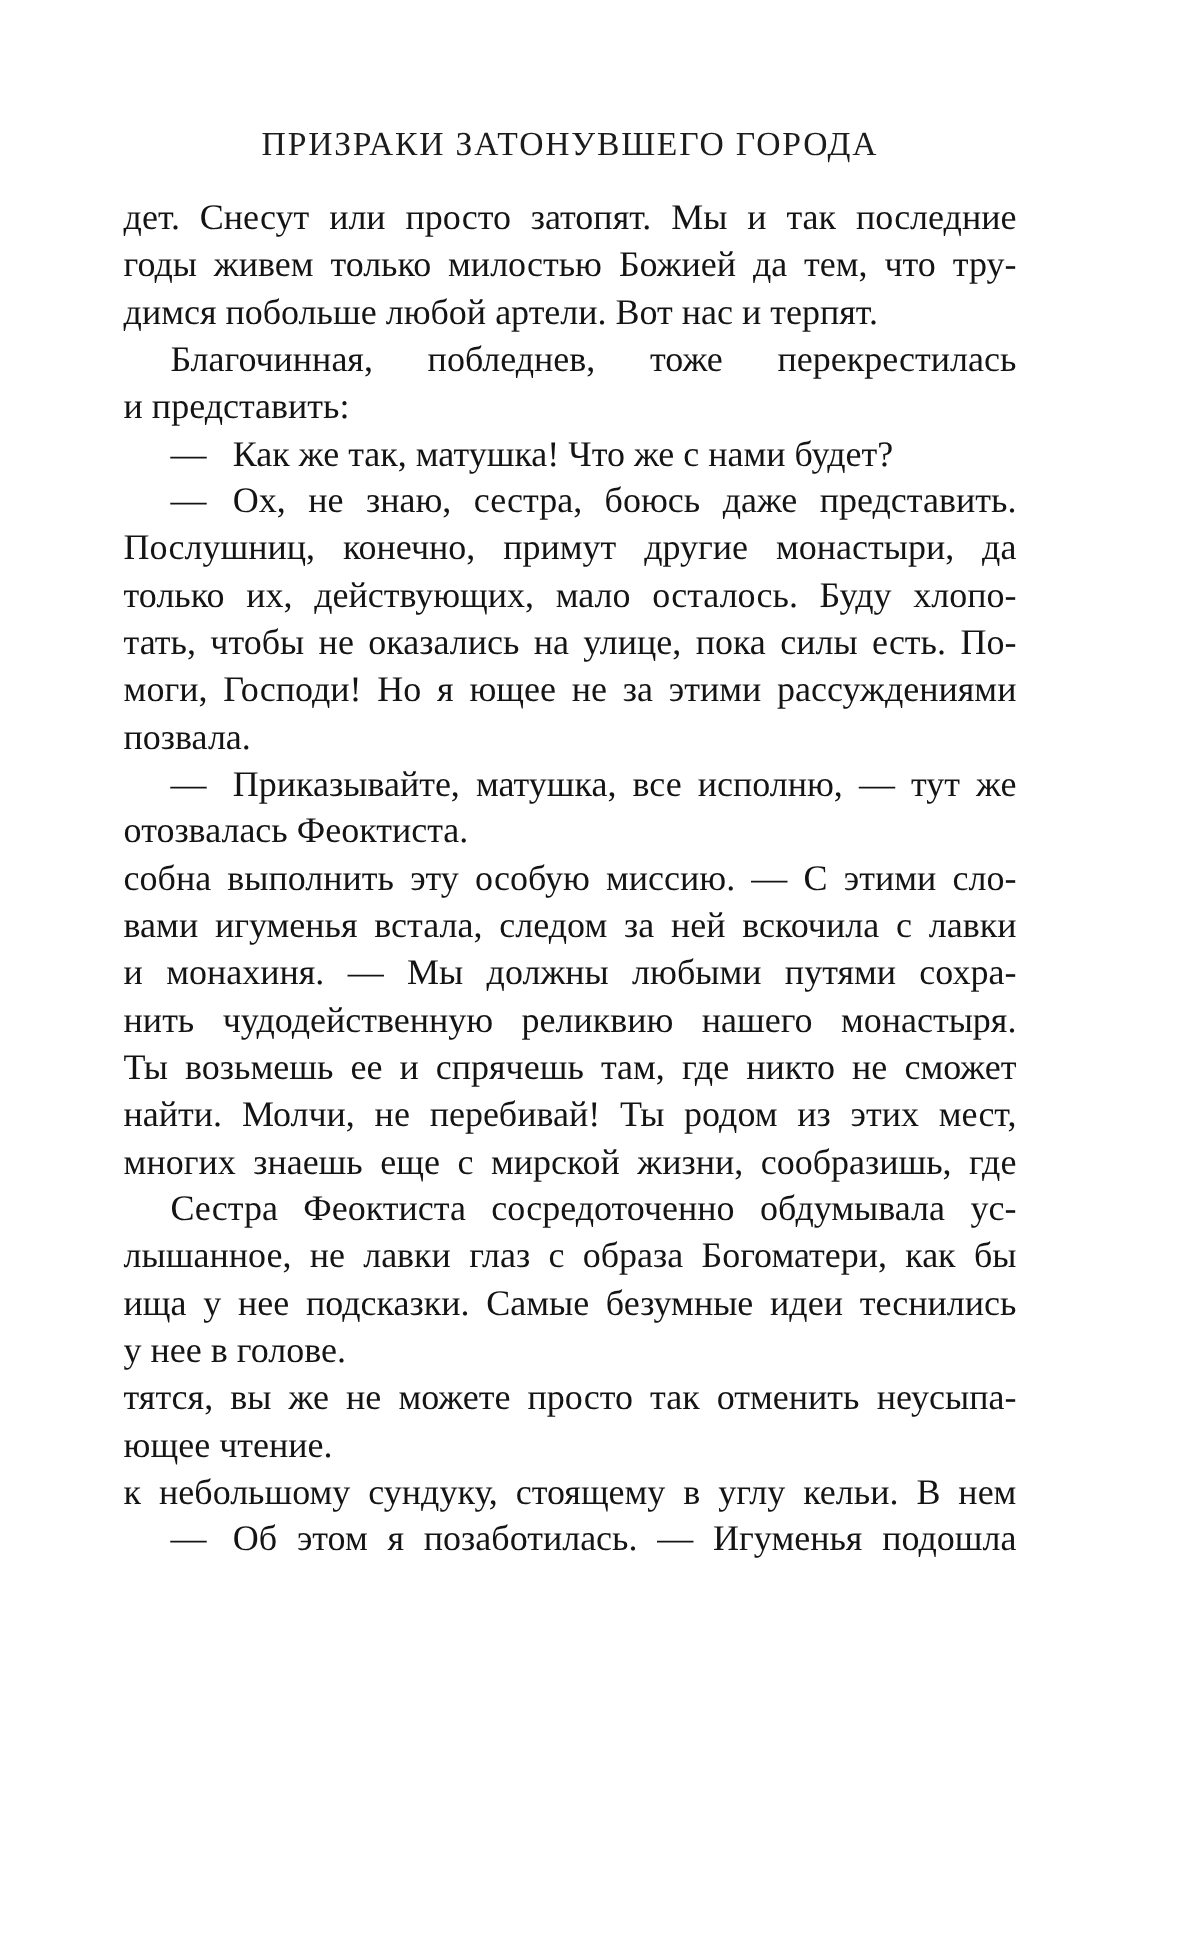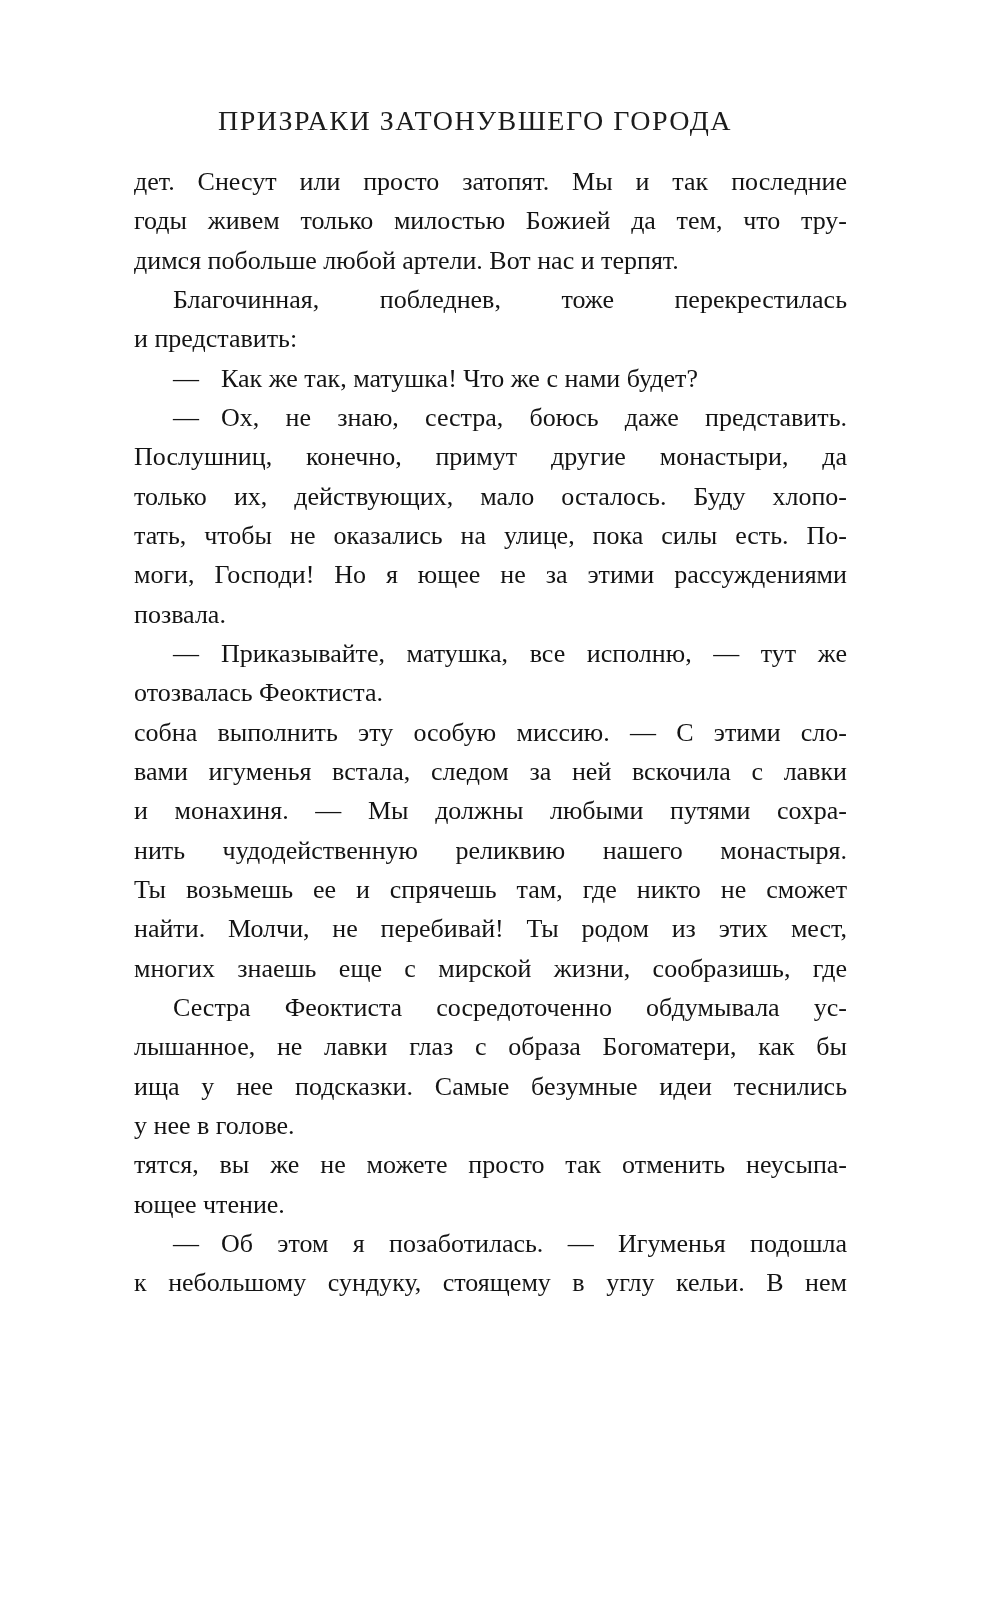--- a/index.html
+++ b/index.html
@@ -35,27 +35,26 @@
     left: 103px;
     width: 744px;
   }
   .para {
     margin: 0;
     padding: 0;
   }
   .line {
     height: 39.33px;
     line-height: 39.33px;
-    font-size: 26px;
+    font-size: 30px;
     text-align: justify;
     text-align-last: justify;
     -moz-text-align-last: justify;
     overflow: visible;
     white-space: normal;
-    margin-left: 31px;
   }
   .line.lastline {
     text-align-last: left;
     -moz-text-align-last: left;
   }
   .line.indent {
     text-indent: 39px;
   }
   .line .dash {
     margin-right: 22px;
@@ -115,19 +114,19 @@
         <div class="line indent">Сестра Феоктиста сосредоточенно обдумывала ус-</div>
         <div class="line">лышанное, не лавки глаз с образа Богоматери, как бы</div>
         <div class="line">ища у нее подсказки. Самые безумные идеи теснились</div>
         <div class="line lastline">у нее в голове.</div>
       </div>
       <div class="para">
         <div class="line">тятся, вы же не можете просто так отменить неусыпа-</div>
         <div class="line lastline">ющее чтение.</div>
       </div>
       <div class="para">
+        <div class="line">к небольшому сундуку, стоящему в углу кельи. В нем</div>
         <div class="line indent"><span class="dash">—</span>Об этом я позаботилась. — Игуменья подошла</div>
-        <div class="line">к небольшому сундуку, стоящему в углу кельи. В нем</div>
       </div>
     </div>
 
   <div class="folio">11</div>
 </div>
 
 </body></html>

